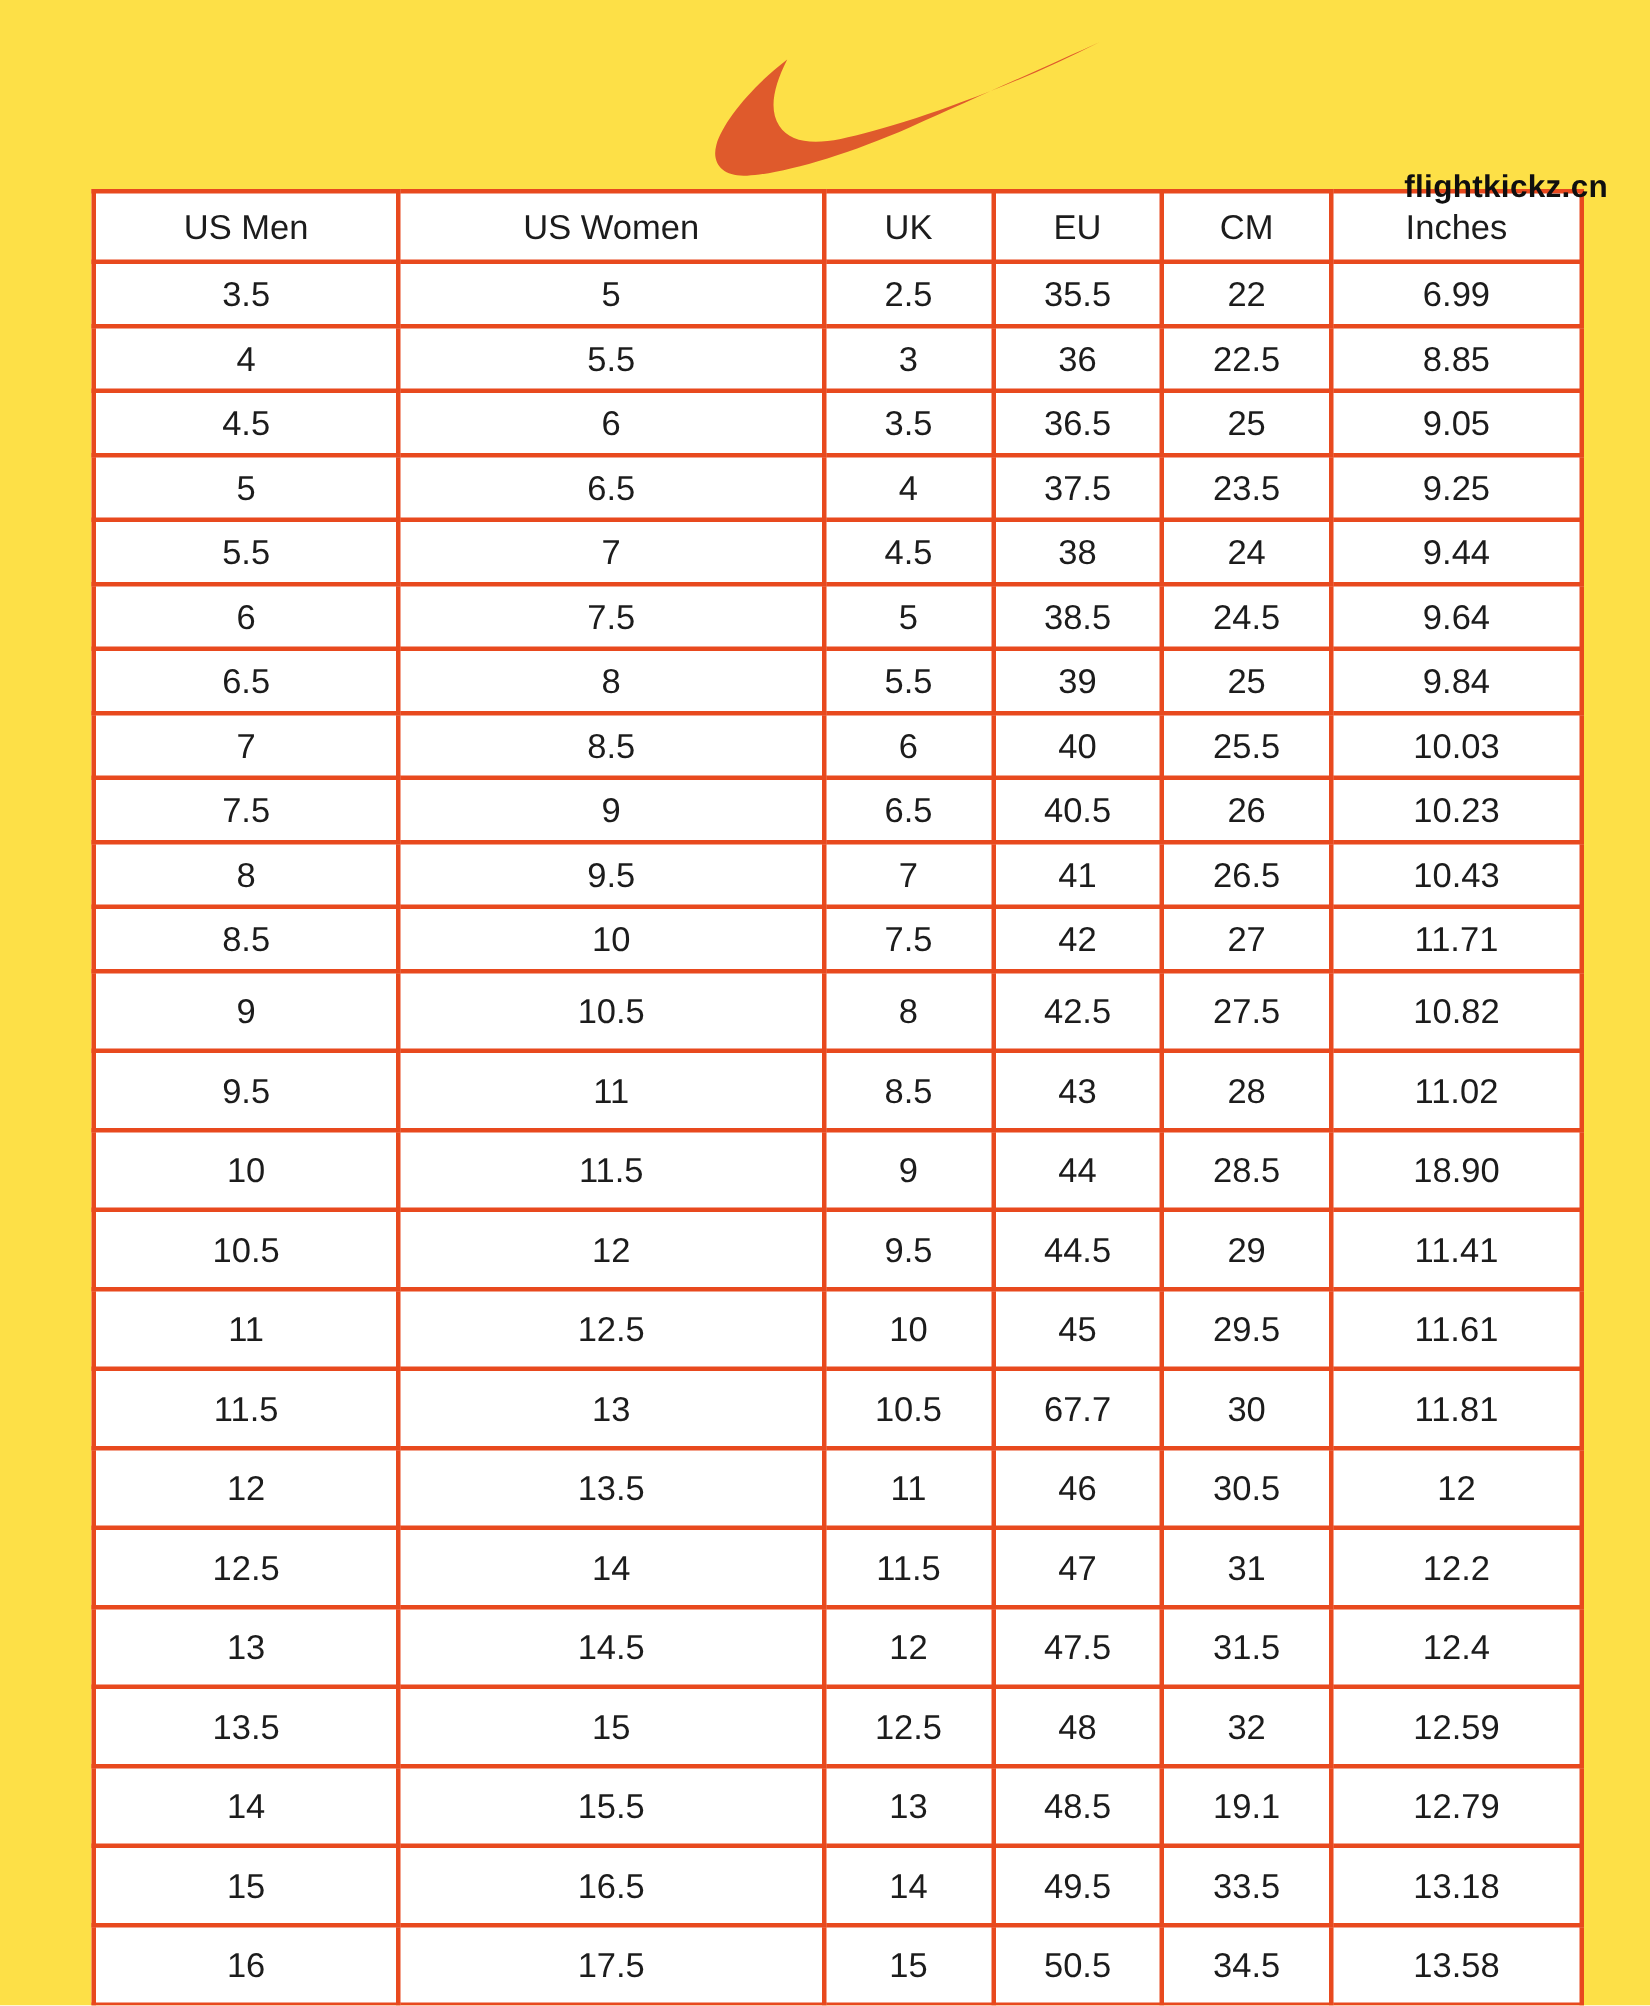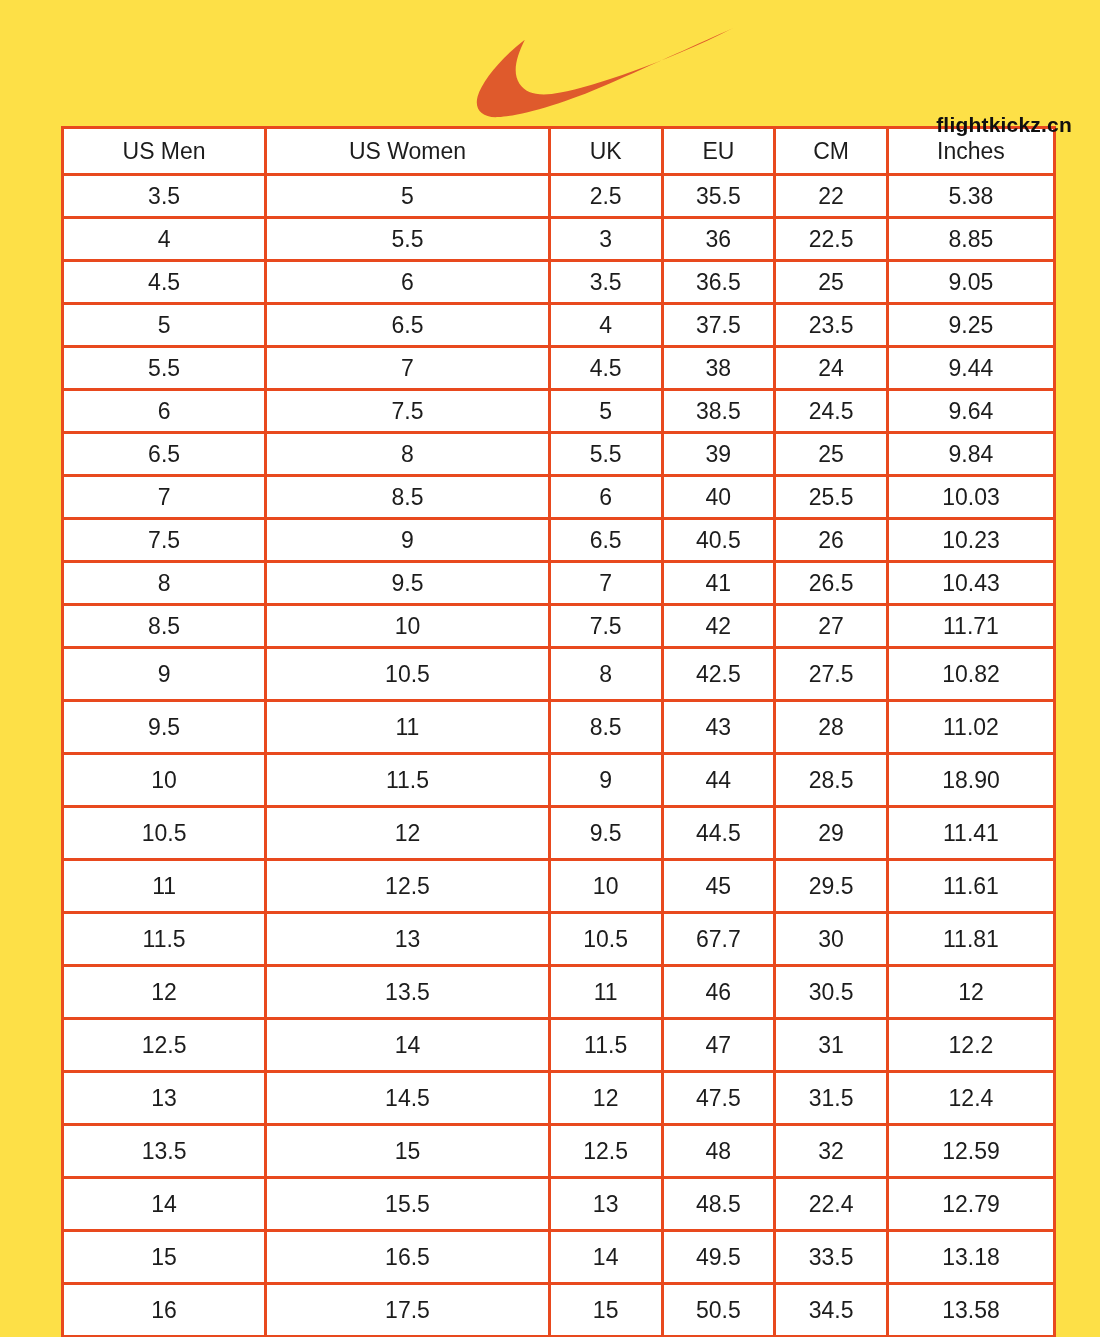--- a/index.html
+++ b/index.html
@@ -122,21 +122,21 @@
             <th>Inches</th>
           </tr>
       </thead>
       <tbody>
           <tr>
             <td>3.5</td>
             <td>5</td>
             <td>2.5</td>
             <td>35.5</td>
             <td>22</td>
-            <td>5.38</td>
+            <td>6.99</td>
           </tr>
           <tr>
             <td>4</td>
             <td>5.5</td>
             <td>3</td>
             <td>36</td>
             <td>22.5</td>
             <td>8.85</td>
           </tr>
           <tr>
@@ -289,21 +289,21 @@
             <td>12.5</td>
             <td class="cell-high">48</td>
             <td class="cell-low">32</td>
             <td class="cell-low-slight">12.59</td>
           </tr>
           <tr>
             <td>14</td>
             <td>15.5</td>
             <td>13</td>
             <td class="cell-high">48.5</td>
-            <td class="cell-low">22.4</td>
+            <td class="cell-low">19.1</td>
             <td class="cell-low-slight">12.79</td>
           </tr>
           <tr>
             <td>15</td>
             <td>16.5</td>
             <td>14</td>
             <td class="cell-high">49.5</td>
             <td class="cell-low">33.5</td>
             <td class="cell-low-slight">13.18</td>
           </tr>

